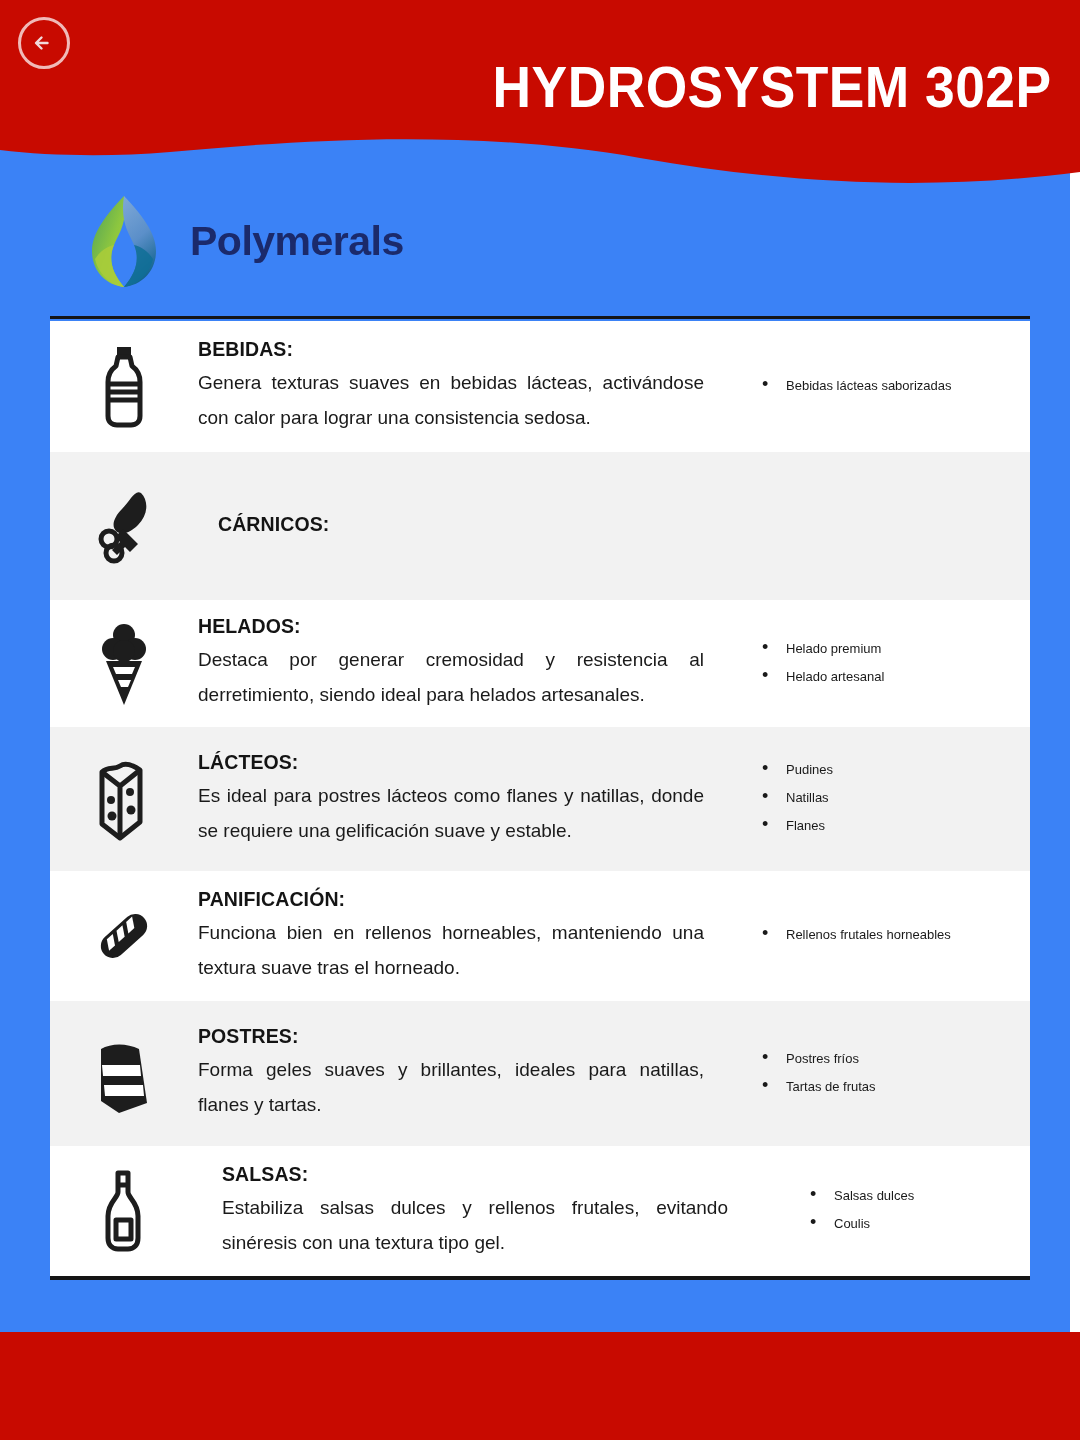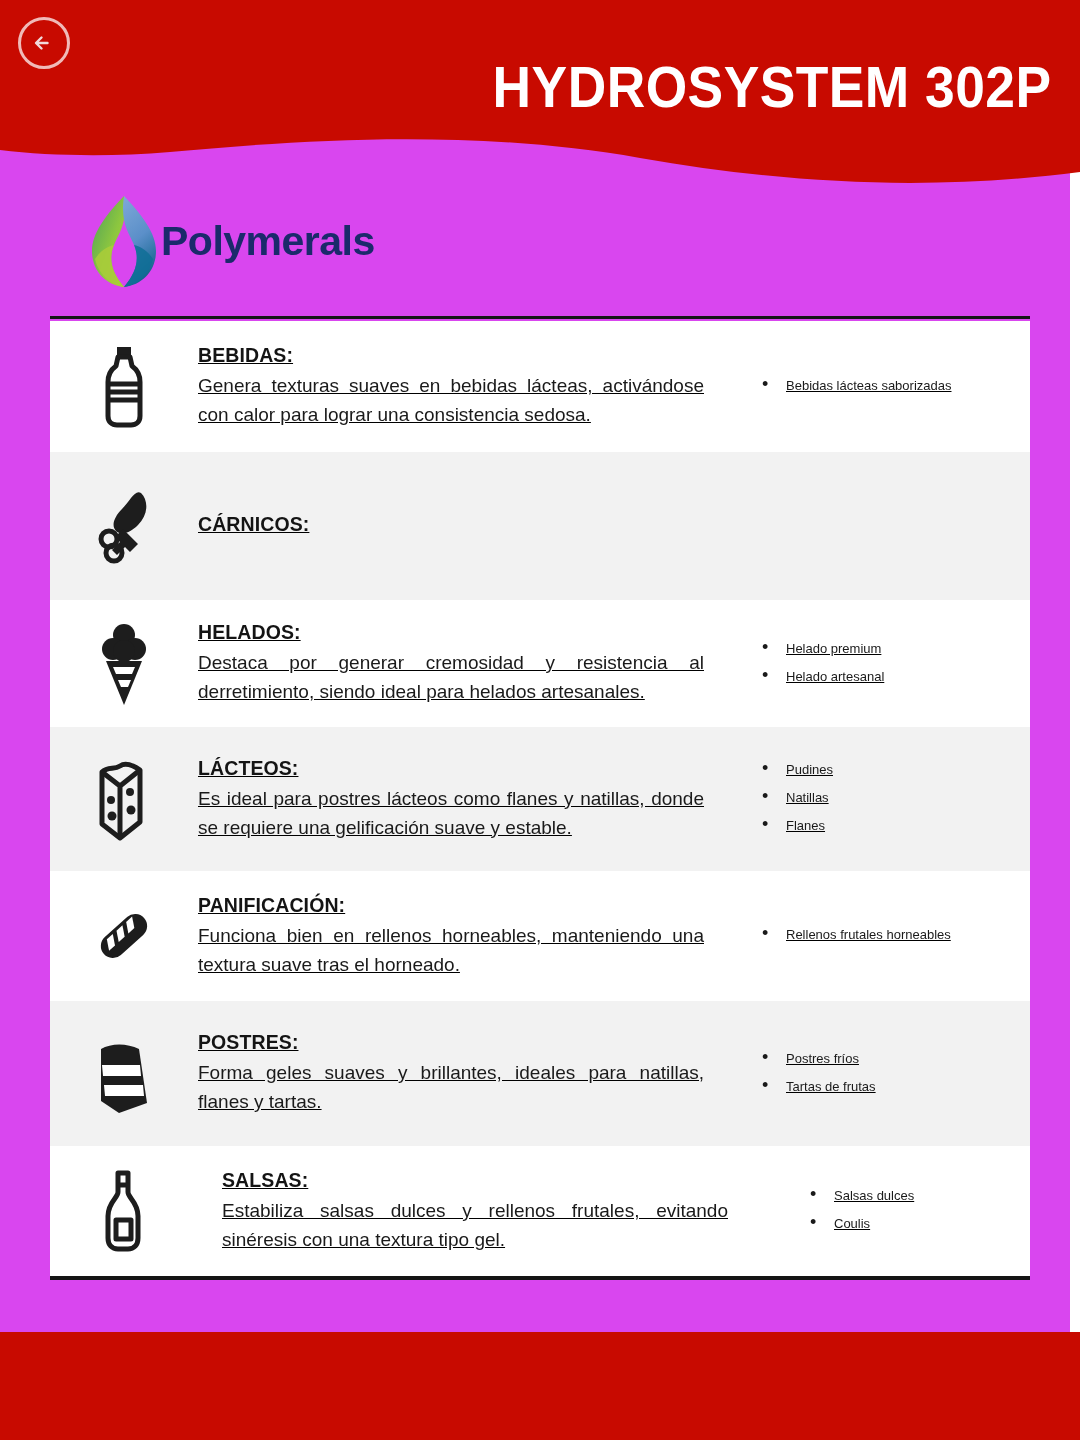--- a/index.html
+++ b/index.html
@@ -9,21 +9,21 @@
     height: 1440px;
     background: #ffffff;
     font-family: "Liberation Sans", sans-serif;
     overflow: hidden;
   }
 
   .page {
     position: relative;
     width: 1070px;
     height: 1440px;
-    background: #d946ef;
+    background: #3b82f6;
   }
 
   
   .header {
     position: absolute;
     top: 0; left: 0;
     width: 1080px;
     height: 190px;
     overflow: hidden;
   }
@@ -65,21 +65,21 @@
     z-index: 3;
   }
 
   
   .brand {
     position: absolute;
     top: 193px;
     left: 88px;
     display: flex;
     align-items: center;
-    gap: 1px;
+    gap: 30px;
   }
   .brand-mark { width: 72px; height: 96px; display: block; }
   .brand-name {
     color: #1b2a6b;
     font-size: 41px;
     font-weight: 700;
     letter-spacing: -0.5px;
   }
 
   
@@ -98,21 +98,20 @@
     left: 50px;
     width: 980px;
   }
 
   .row {
     position: relative;
     display: flex;
     align-items: center;
     width: 980px;
     background: #ffffff;
-    text-decoration: underline;
   }
   .row.shaded { background: #f2f2f2; }
 
   .row-icon {
     width: 148px;
     min-width: 148px;
     display: flex;
     align-items: center;
     justify-content: center;
     align-self: center;
@@ -128,21 +127,21 @@
   .row-heading {
     color: #141414;
     font-size: 19.5px;
     font-weight: 700;
     letter-spacing: 0.1px;
     margin-bottom: 4px;
   }
   .row-desc {
     color: #1a1a1a;
     font-size: 19px;
-    line-height: 29px;
+    line-height: 35px;
     text-align: justify;
     text-justify: inter-word;
   }
 
   .row-tags {
     flex: 1;
     align-self: center;
     padding-left: 36px;
   }
   .tag-item {
@@ -158,21 +157,21 @@
     content: "\2022";
     position: absolute;
     left: 4px;
     top: -1px;
     font-size: 18px;
     color: #1a1a1a;
   }
 
   
   .r0 { height: 131px; }
-  .r1 { height: 148px; }
+  .r1 { height: 148px; gap: 20px; }
   .r2 { height: 127px; }
   .r3 { height: 144px; }
   .r4 { height: 130px; }
   .r5 { height: 145px; }
   .r6 { height: 130px; gap: 24px; }
 
   
   .footer {
     position: absolute;
     left: 0;

